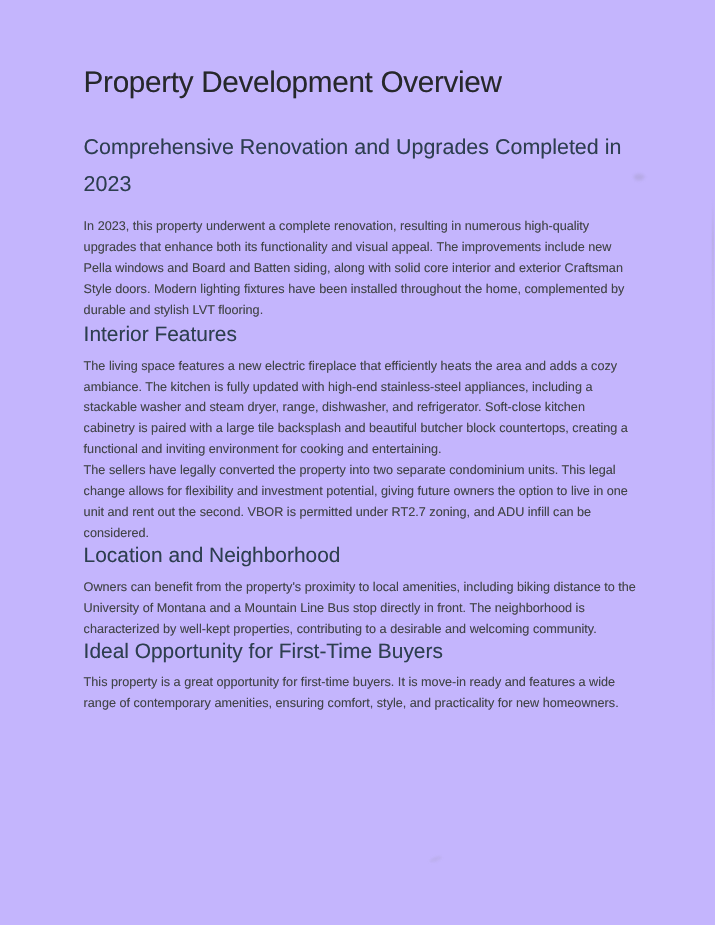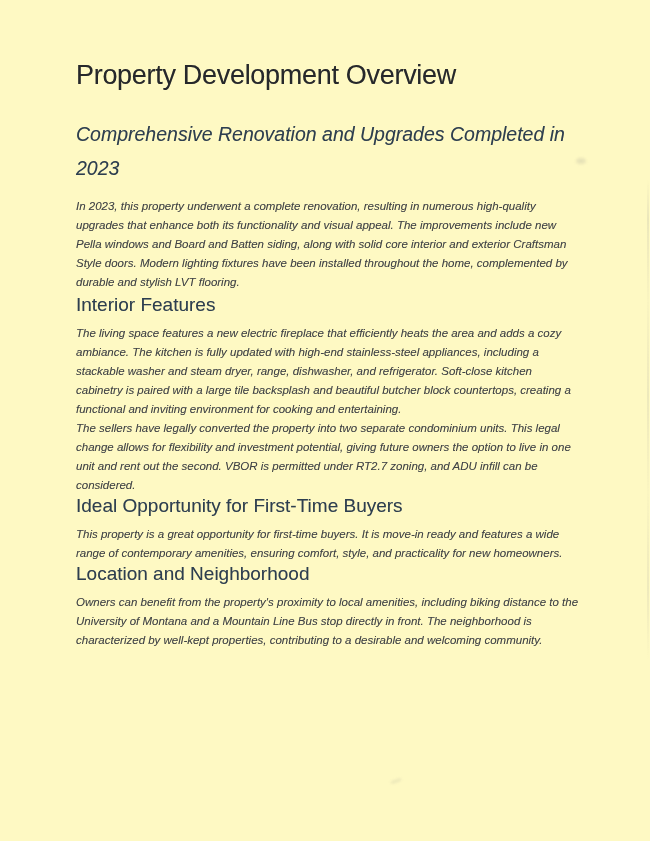--- a/index.html
+++ b/index.html
@@ -4,21 +4,21 @@
 <style>
   html, body {
     margin: 0;
     padding: 0;
     background: #ffffff;
   }
   .page {
     position: relative;
     width: 650px;
     height: 841px;
-    background: #fef9c3;
+    background: #c4b5fd;
     overflow: hidden;
     font-family: "Liberation Sans", "DejaVu Sans", sans-serif;
   }
   .doc {
     position: absolute;
     top: 60px;
     left: 76px;
     width: 503px;
   }
   .doc h1 {
@@ -29,36 +29,34 @@
     color: #26282b;
     text-shadow: 0 0 0.5px rgba(40,40,40,0.35);
   }
   .doc h2 {
     margin: 0 0 12px 0;
     font-size: 19.5px;
     font-weight: 400;
     line-height: 34px;
     color: #2d3e4f;
     text-shadow: 0 0 0.5px rgba(45,62,79,0.3);
-    font-style: italic;
   }
   .doc h3 {
     margin: 0 0 8px 0;
     font-size: 19px;
     font-weight: 400;
     color: #2d3e4f;
     text-shadow: 0 0 0.4px rgba(45,62,79,0.3);
   }
   .doc p {
     margin: 0;
     font-size: 11.5px;
     line-height: 19px;
     color: #414447;
     text-shadow: 0 0 0.4px rgba(70,70,70,0.35);
-    font-style: italic;
   }
   .doc p.intro {
     margin-bottom: 2px;
   }
   
   .smudge-1 {
     position: absolute;
     left: 576px;
     top: 158px;
     width: 10px;
@@ -112,27 +110,27 @@
       <h3>Interior Features</h3>
       <p>The living space features a new electric fireplace that efficiently heats the area and adds a cozy ambiance. The kitchen is fully updated with high-end stainless-steel appliances, including a stackable washer and steam dryer, range, dishwasher, and refrigerator. Soft-close kitchen cabinetry is paired with a large tile backsplash and beautiful butcher block countertops, creating a functional and inviting environment for cooking and entertaining.</p>
     </section>
 
 
     <section>
       <p>The sellers have legally converted the property into two separate condominium units. This legal change allows for flexibility and investment potential, giving future owners the option to live in one unit and rent out the second. VBOR is permitted under RT2.7 zoning, and ADU infill can be considered.</p>
     </section>
 
     <section>
-      <h3>Ideal Opportunity for First-Time Buyers</h3>
-      <p>This property is a great opportunity for first-time buyers. It is move-in ready and features a wide range of contemporary amenities, ensuring comfort, style, and practicality for new homeowners.</p>
+      <h3>Location and Neighborhood</h3>
+      <p>Owners can benefit from the property's proximity to local amenities, including biking distance to the University of Montana and a Mountain Line Bus stop directly in front. The neighborhood is characterized by well-kept properties, contributing to a desirable and welcoming community.</p>
     </section>
 
     <section>
-      <h3>Location and Neighborhood</h3>
-      <p>Owners can benefit from the property's proximity to local amenities, including biking distance to the University of Montana and a Mountain Line Bus stop directly in front. The neighborhood is characterized by well-kept properties, contributing to a desirable and welcoming community.</p>
+      <h3>Ideal Opportunity for First-Time Buyers</h3>
+      <p>This property is a great opportunity for first-time buyers. It is move-in ready and features a wide range of contemporary amenities, ensuring comfort, style, and practicality for new homeowners.</p>
     </section>
 
   </div>
 
   <div class="smudge-1"></div>
   <div class="smudge-2"></div>
   <div class="edge-shadow"></div>
 
 </div>
 

